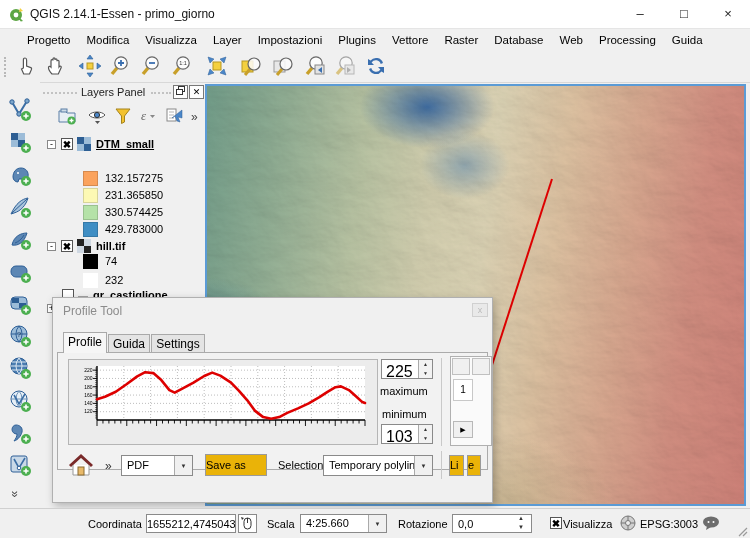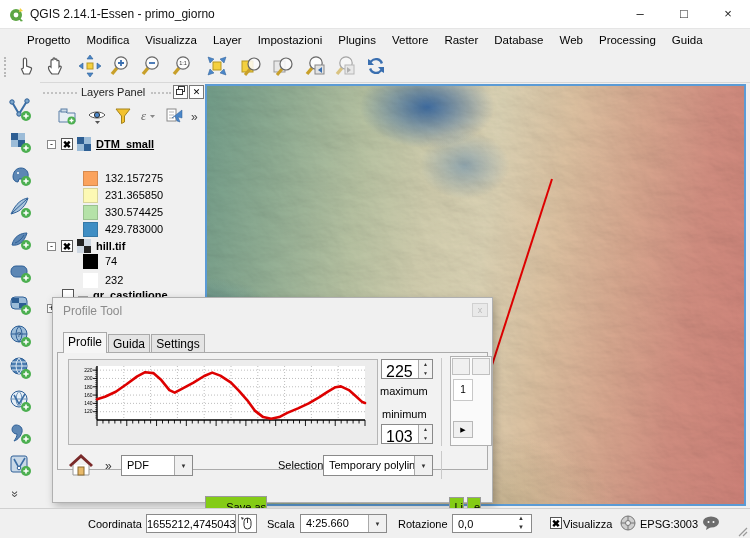--- a/index.html
+++ b/index.html
@@ -72,21 +72,21 @@
   .dlbl{font-size:11px;color:#000;}
   .vsep{border-left:1px solid #c9c9c9;}
   
   #legend-table{left:397px;top:58px;width:42px;height:90px;border:1px solid #b0b0b0;background:#fafafa;box-sizing:border-box;}
   .lt-h{top:1px;width:18px;height:17px;background:#f0f0f0;border:1px solid #c0c0c0;box-sizing:border-box;}
   .lt-cell{left:2px;top:22px;width:20px;height:22px;background:#fff;border:1px solid #c8c8c8;font-size:10px;
        text-align:center;line-height:20px;box-sizing:border-box;}
   .lt-scroll{left:2px;top:64px;width:20px;height:17px;background:#f0f0f0;border:1px solid #b8b8b8;
        font-size:7px;text-align:center;line-height:15px;box-sizing:border-box;}
   
-  .btn{background:#84cc16;border:1px solid #9a9a9a;font-size:11px;text-align:right;box-sizing:border-box;margin-top:42px;}
+  .btn{background:#eab308;border:1px solid #9a9a9a;font-size:11px;text-align:left;box-sizing:border-box;}
   .combo{background:#fff;border:1px solid #8a8a8a;font-size:11px;box-sizing:border-box;}
   .combo .cval{left:5px;top:3px;position:absolute;white-space:nowrap;}
   .combo .carr{position:absolute;right:0;top:0;width:17px;height:100%;background:#f0f0f0;border-left:1px solid #aaa;
        font-size:6px;text-align:center;color:#333;display:flex;align-items:center;justify-content:center;}
   
   #statusbar{left:0;top:508px;width:750px;height:30px;background:#f0f0f0;border-top:1px solid #d0d0d0;font-size:11px;}
   .sb-lbl{top:9px;}
   .sb-input{top:5px;height:19px;background:#fff;border:1px solid #8a8a8a;text-align:center;line-height:18px;box-sizing:border-box;}
 </style>
 </head>

